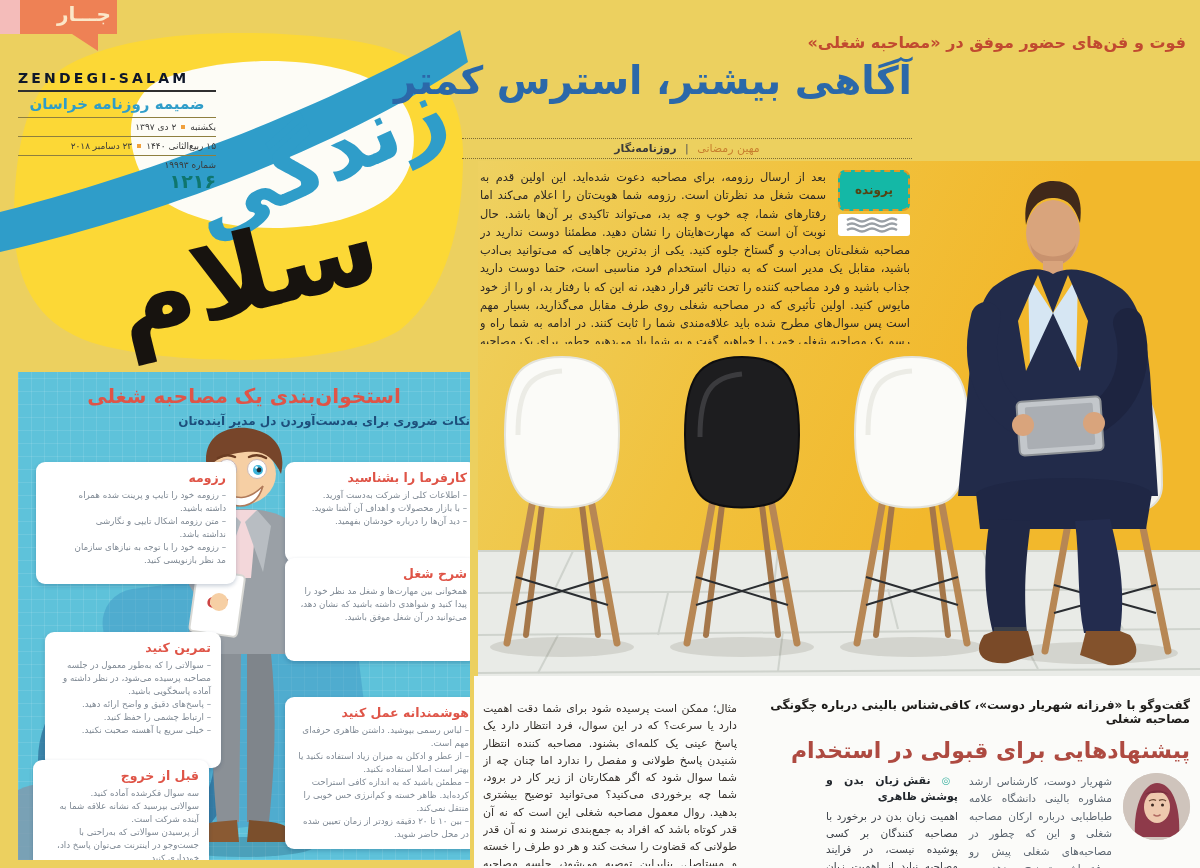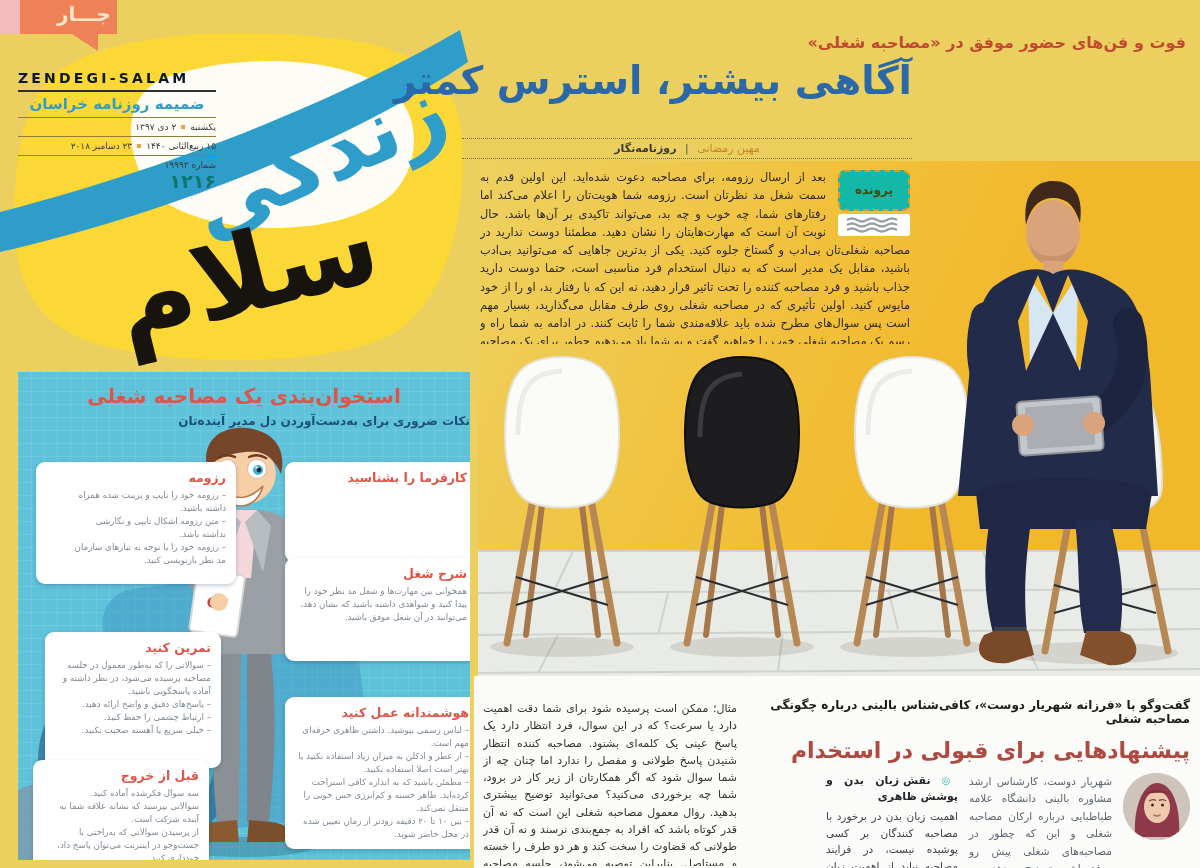--- a/index.html
+++ b/index.html
@@ -289,20 +289,23 @@
   </svg>
 
   <div class="card" style="left:18px;top:90px;width:154px;height:106px;padding-left:36px;">
     <h4>رزومه</h4>
     <div class="bd">– رزومه خود را تایپ و پرینت شده همراه داشته باشید.
 – متن رزومه اشکال تایپی و نگارشی نداشته باشد.
 – رزومه خود را با توجه به نیازهای سازمان مد نظر بازنویسی کنید.</div>
   </div>
   <div class="card" style="left:267px;top:90px;width:172px;height:84px;">
     <h4>کارفرما را بشناسید</h4>
+    <div class="bd">– اطلاعات کلی از شرکت به‌دست آورید.
+– با بازار محصولات و اهداف آن آشنا شوید.
+– دید آن‌ها را درباره خودشان بفهمید.</div>
   </div>
   <div class="card" style="left:267px;top:186px;width:172px;height:87px;">
     <h4>شرح شغل</h4>
     <div class="bd">همخوانی بین مهارت‌ها و شغل مد نظر خود را پیدا کنید و شواهدی داشته باشید که نشان دهد، می‌توانید در آن شغل موفق باشید.</div>
   </div>
   <div class="card" style="left:15px;top:260px;width:156px;height:120px;margin-left:12px;">
     <h4>تمرین کنید</h4>
     <div class="bd">– سوالاتی را که به‌طور معمول در جلسه مصاحبه پرسیده می‌شود، در نظر داشته و آماده پاسخگویی باشید.
 – پاسخ‌های دقیق و واضح ارائه دهید.
 – ارتباط چشمی را حفظ کنید.

